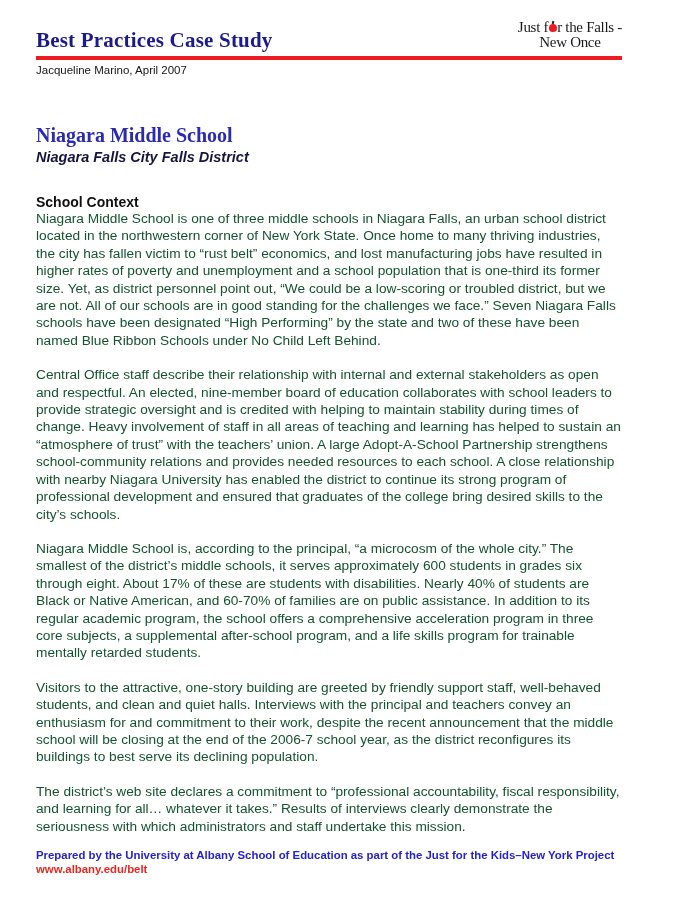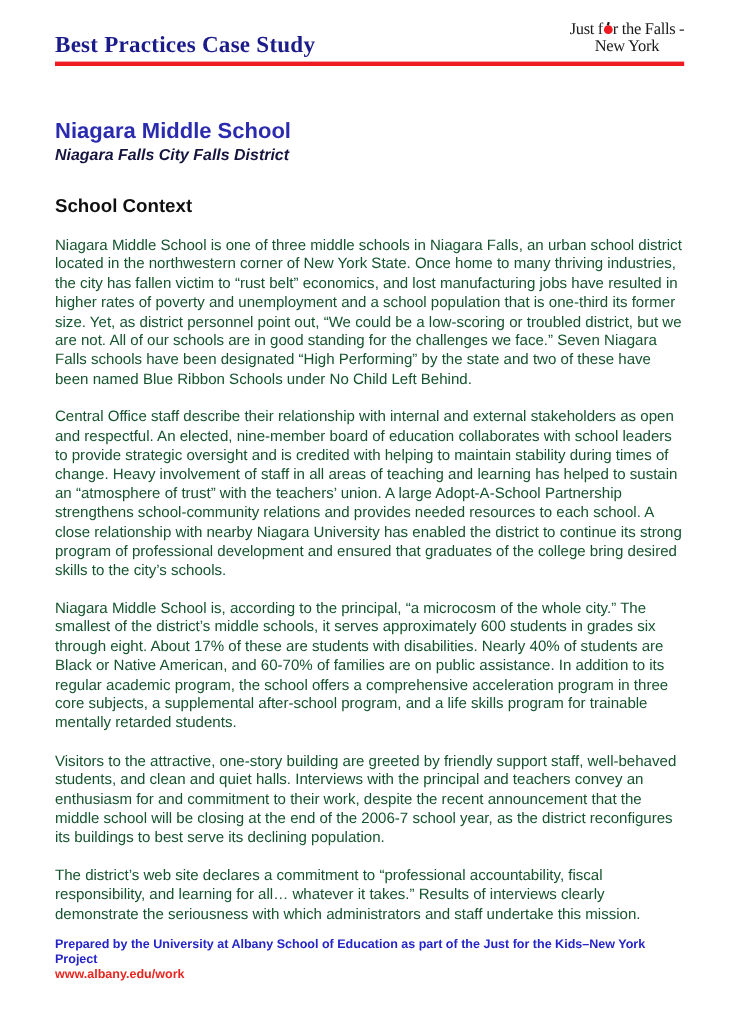--- a/index.html
+++ b/index.html
@@ -12,21 +12,21 @@
     --text_black:#111111;
   }
   html,body{margin:0;padding:0;background:#ffffff;}
   .page{
     position:relative;
     width:678px;height:918px;
     box-sizing:border-box;
     background:#ffffff;
     font-family:"Liberation Serif", serif;
     color:var(--text_black);
-    padding:20px 56px 0 50px;
+    padding:20px 56px 0 36px;
     overflow:hidden;
   }
   .header-row{
     display:flex;
     justify-content:space-between;
     align-items:flex-end;
   }
   .series-title{
     font-family:"Liberation Serif", serif;
     font-weight:bold;
@@ -67,40 +67,40 @@
     margin-top:4px;
   }
   .byline{
     font-family:"Liberation Sans", sans-serif;
     font-size:11.5px;
     margin-top:4px;
     color:#151515;
   }
   .title-block{margin-top:48px;}
   .school-name{
-    font-family:Liberation Sans, sans-serif;
+    font-family:Liberation Serif, serif;
     font-weight:bold;
     font-size:20px;
     color:var(--school_blue);
     line-height:1.15;
   }
   .district{
     font-family:"Liberation Sans", sans-serif;
     font-weight:bold;
     font-style:italic;
     font-size:14.5px;
     color:var(--subtitle_dark);
     margin-top:2px;
   }
   .section-heading{
     font-family:"Liberation Sans", sans-serif;
     font-weight:bold;
-    font-size:17px;
+    font-size:14px;
     margin-top:29px;
-    margin-bottom:16px;
+    margin-bottom:0;
     color:#101010;
   }
   .body-copy p{
     font-family:Liberation Sans, sans-serif;
     font-size:13.7px;
     line-height:17.4px;
     margin:0 0 17px 0;
     color:#14532d;
   }
   .footer{
@@ -121,40 +121,41 @@
 </head>
 <body>
 
 <div class="page">
 
   <div class="header-row">
     <div class="series-title">Best Practices Case Study</div>
     <div class="logo">
       <span>Just f</span><span class="apple"></span><span>r the Falls -</span>
       <br>
-      <span>New York</span>
+      <span>New Once</span>
     </div>
   </div>
 
   <div class="rule"></div>
 
+  <div class="byline">Jacqueline Marino, April 2007</div>
 
   <div class="title-block">
     <div class="school-name">Niagara Middle School</div>
     <div class="district">Niagara Falls City Falls District</div>
   </div>
 
   <div class="section-heading">School Context</div>
 
   <div class="body-copy">
     <p>Niagara Middle School is one of three middle schools in Niagara Falls, an urban school district located in the northwestern corner of New York State.  Once home to many thriving industries, the city has fallen victim to “rust belt” economics, and lost manufacturing jobs have resulted in higher rates of poverty and unemployment and a school population that is one-third its former size. Yet, as district personnel point out, “We could be a low-scoring or troubled district, but we are not. All of our schools are in good standing for the challenges we face.” Seven Niagara Falls schools have been designated “High Performing” by the state and two of these have been named Blue Ribbon Schools under No Child Left Behind.</p>
     <p>Central Office staff describe their relationship with internal and external stakeholders as open and respectful. An elected, nine-member board of education collaborates with school leaders to provide strategic oversight and is credited with helping to maintain stability during times of change.  Heavy involvement of staff in all areas of teaching and learning has helped to sustain an “atmosphere of trust” with the teachers’ union. A large Adopt-A-School Partnership strengthens school-community relations and provides needed resources to each school. A close relationship with nearby Niagara University has enabled the district to continue its strong program of professional development and ensured that graduates of the college bring desired skills to the city’s schools.</p>
     <p>Niagara Middle School is, according to the principal, “a microcosm of the whole city.” The smallest of the district’s middle schools, it serves approximately 600 students in grades six through eight. About 17% of these are students with disabilities. Nearly 40% of students are Black or Native American, and 60-70% of families are on public assistance. In addition to its regular academic program, the school offers a comprehensive acceleration program in three core subjects, a supplemental after-school program, and a life skills program for trainable mentally retarded students.</p>
     <p>Visitors to the attractive, one-story building are greeted by friendly support staff, well-behaved students, and clean and quiet halls. Interviews with the principal and teachers convey an enthusiasm for and commitment to their work, despite the recent announcement that the middle school will be closing at the end of the 2006-7 school year, as the district reconfigures its buildings to best serve its declining population.</p>
     <p>The district’s web site declares a commitment to “professional accountability, fiscal responsibility, and learning for all… whatever it takes.” Results of interviews clearly demonstrate the seriousness with which administrators and staff undertake this mission.</p>
   </div>
 
   <div class="footer">
     <div class="credit">Prepared by the University at Albany School of Education as part of the Just for the Kids–New York Project</div>
-    <a class="url">www.albany.edu/work</a>
+    <a class="url">www.albany.edu/belt</a>
   </div>
 
 </div>
 
 </body></html>

